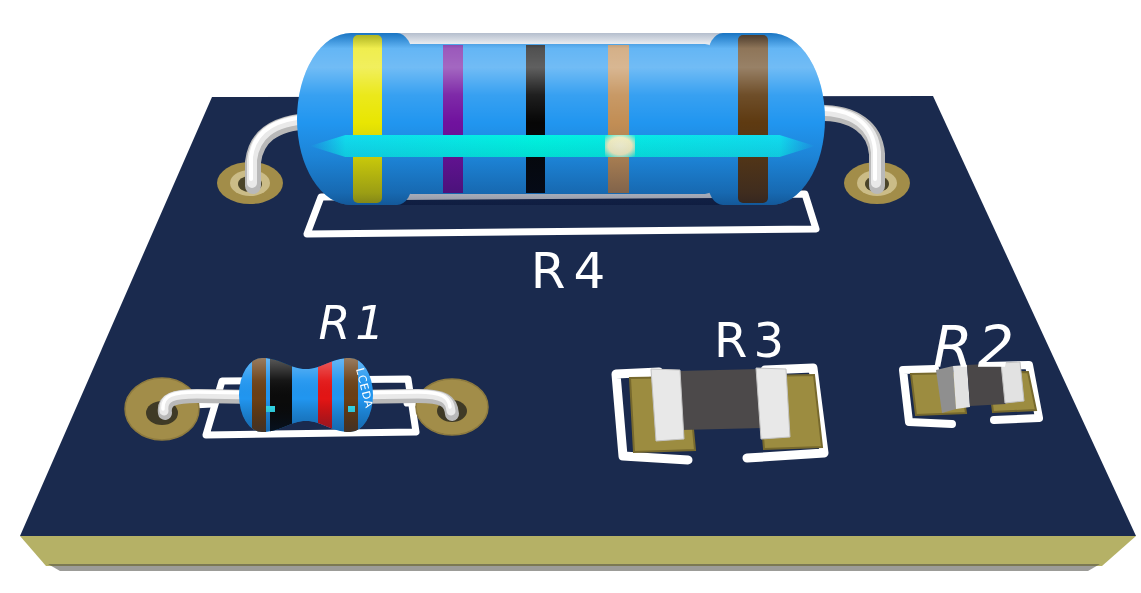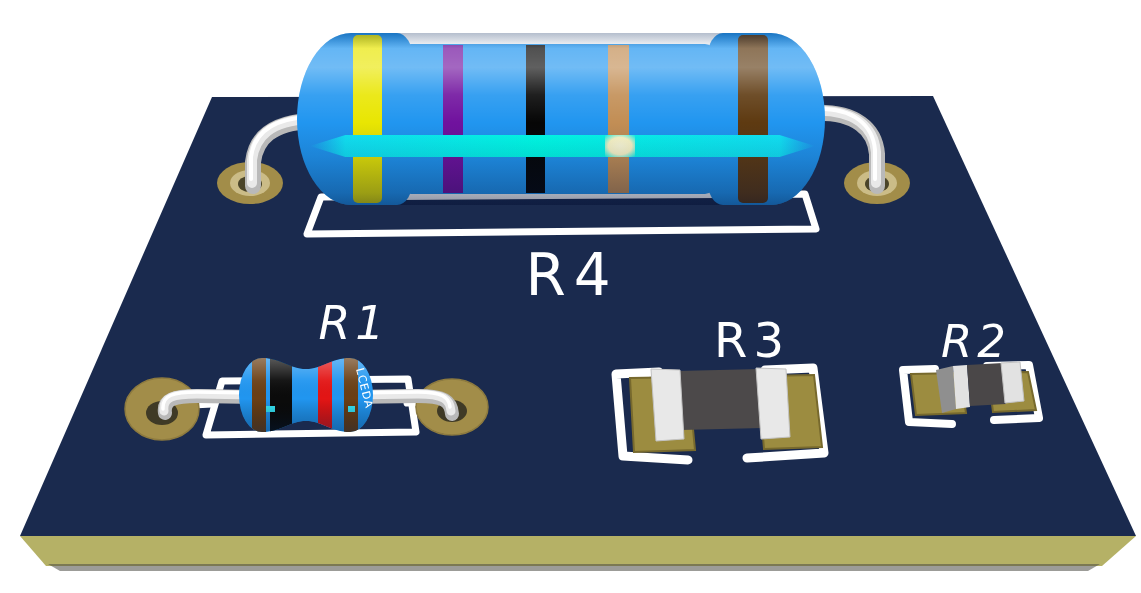--- a/index.html
+++ b/index.html
@@ -11,24 +11,24 @@
     clip-path:polygon(212px 97px,933px 96px,1136px 536px,20px 536px);}
   #board-side{left:0;top:0;width:1141px;height:593px;
     clip-path:polygon(20px 536px,1136px 536px,1102px 566px,46px 566px);}
   #board-shadow{left:0;top:0;width:1141px;height:593px;
     clip-path:polygon(48px 564px,1100px 564px,1088px 571px,60px 571px);
     background:rgba(75,75,68,0.55);}
   
   #overlay{left:0;top:0;width:1141px;height:593px;}
   
   .refdes{color:#fff;text-align:center;line-height:1;}
-  #label-r4{left:502px;top:246px;width:140px;font-size:58px;letter-spacing:8px;}
+  #label-r4{left:502px;top:246px;width:140px;font-size:50px;letter-spacing:8px;}
   #label-r1{left:298px;top:300px;width:112px;font-size:46px;letter-spacing:5px;font-style:italic;text-align:center;}
   #label-r3{left:686px;top:316px;width:132px;font-size:48px;letter-spacing:6px;}
-  #label-r2{left:912px;top:319px;width:128px;font-size:45px;letter-spacing:5px;font-style:italic;}
+  #label-r2{left:912px;top:319px;width:128px;font-size:57px;letter-spacing:5px;font-style:italic;}
   
   #r4{left:297px;top:33px;width:528px;height:172px;}
   #r4 .cap-l{left:0;top:0;width:116px;height:172px;
     border-radius:54px 16px 16px 54px / 86px 26px 26px 86px;}
   #r4 .cap-r{left:410px;top:0;width:118px;height:172px;
     border-radius:16px 54px 54px 16px / 26px 86px 86px 26px;}
   #r4 .mid{left:104px;top:11px;width:314px;height:150px;border-radius:10px;}
   #r4 .band{top:12px;height:148px;}
   #r4 .band.tall{top:2px;height:168px;border-radius:5px;}
   #r4 .b1{left:56px;width:29px;}

